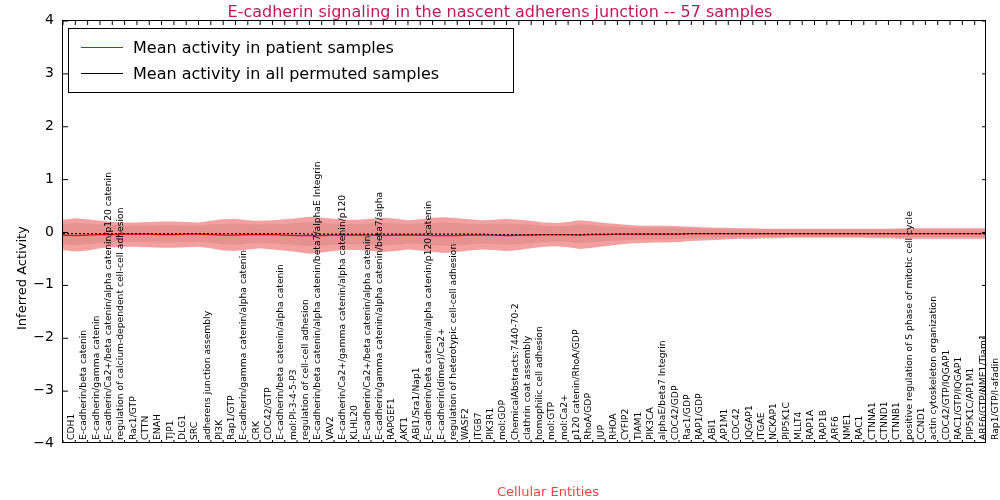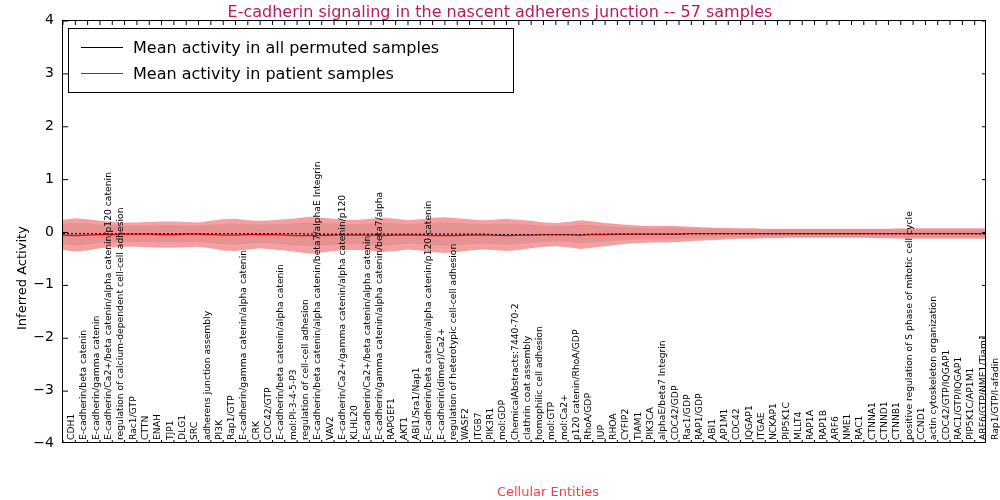--- a/index.html
+++ b/index.html
@@ -294,22 +294,22 @@
       <div class="xtlabel" style="left: 928.4px; top: 440px;">actin cytoskeleton organization</div>
       <div class="xtlabel" style="left: 940.72px; top: 440px;">CDC42/GTP/IQGAP1</div>
       <div class="xtlabel" style="left: 953.04px; top: 440px;">RAC1/GTP/IQGAP1</div>
       <div class="xtlabel" style="left: 965.36px; top: 440px;">PIP5K1C/AP1M1</div>
       <div class="xtlabel" style="left: 977.68px; top: 440px;">ARF6/GTP/NME1/Tiam1</div>
       <div class="xtlabel" style="left: 990px; top: 440px;">Rap1/GTP/l-afadin</div>
     </div>
 
   <div class="legendbox" id="legendbox" style="left: 68px; top: 28px; width: 446px; padding: 5px 0px 6px;">
       <div class="legrow">
+        <span class="legline red"></span>
+        <span class="legtxt">Mean activity in patient samples</span>
+      </div>
+      <div class="legrow">
         <span class="legline"></span>
         <span class="legtxt">Mean activity in all permuted samples</span>
       </div>
-      <div class="legrow">
-        <span class="legline red"></span>
-        <span class="legtxt">Mean activity in patient samples</span>
-      </div>
     </div>
 
 </div>
 
 </body></html>

